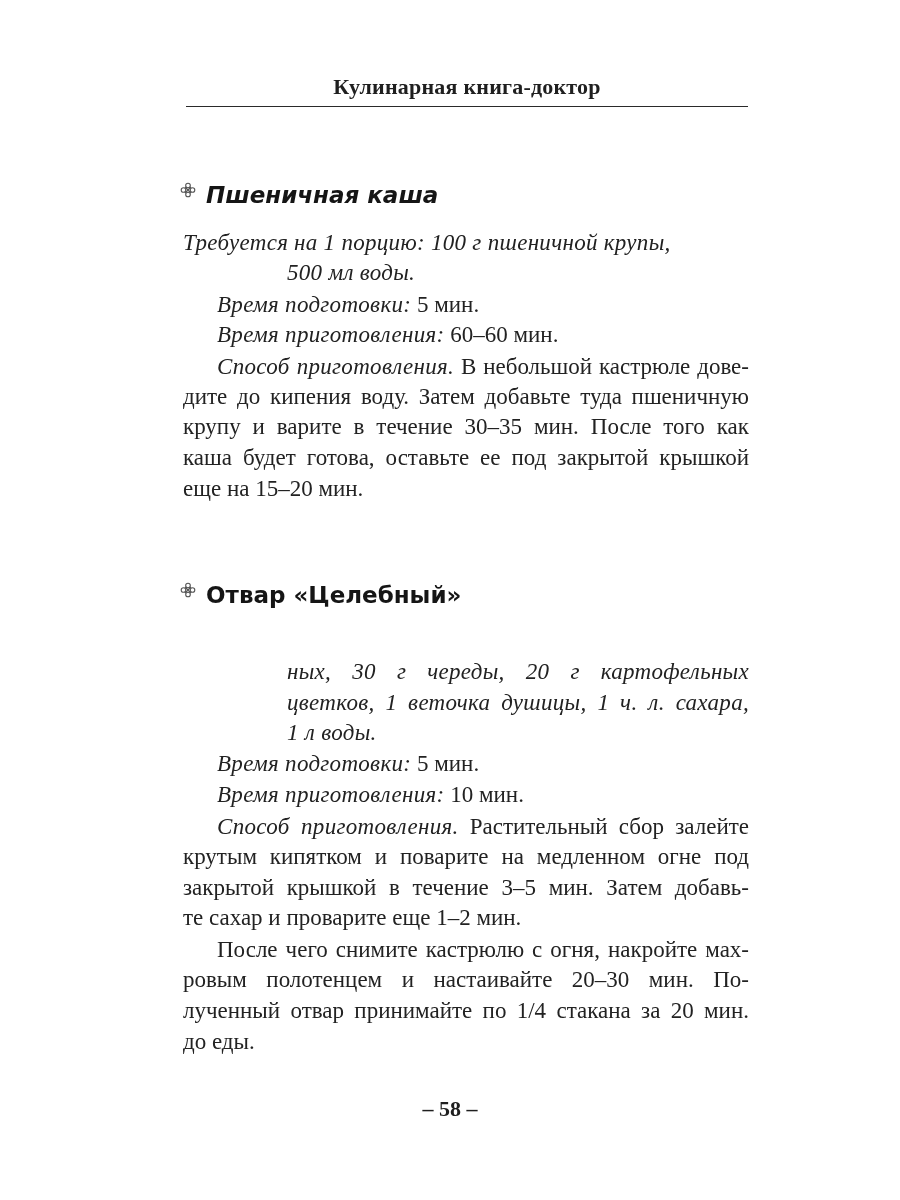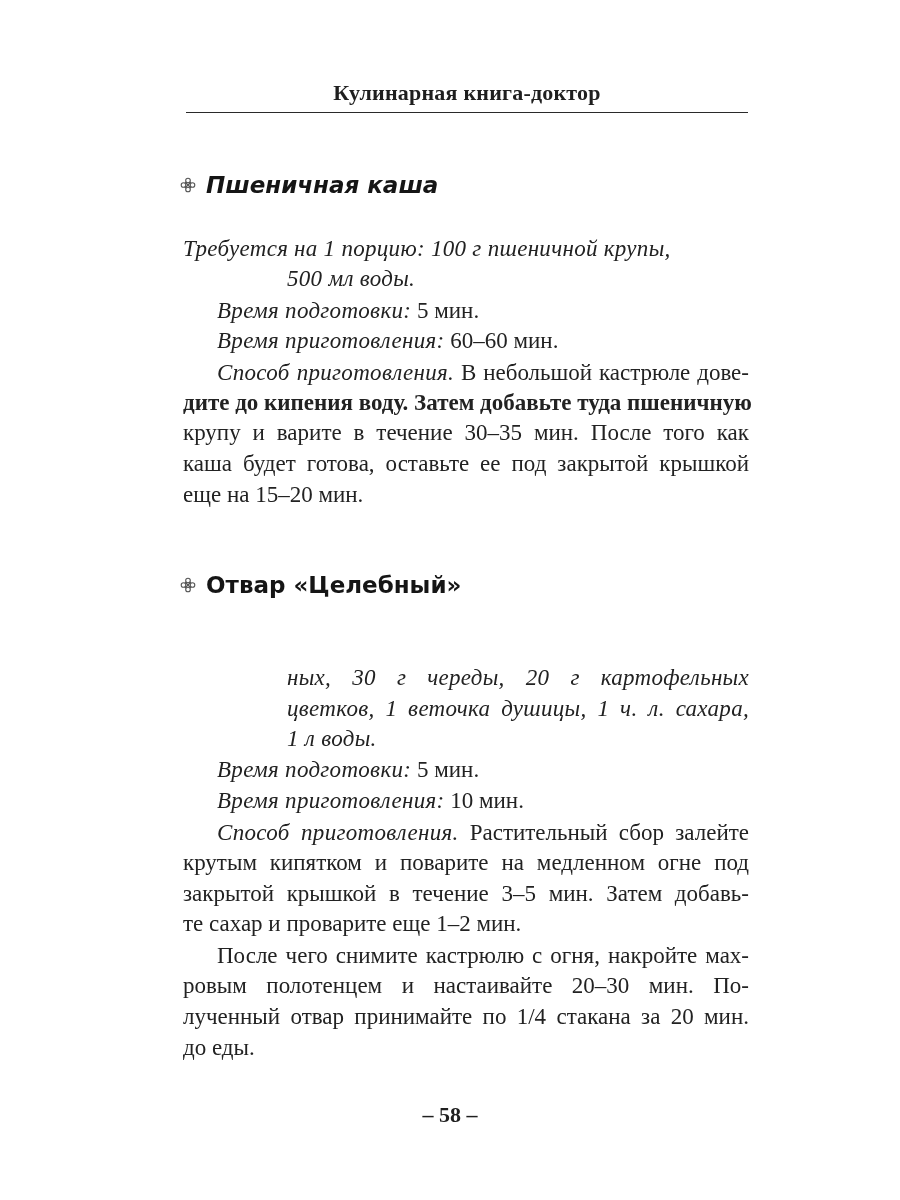--- a/index.html
+++ b/index.html
@@ -4,33 +4,33 @@
 <style>
   html, body { margin: 0; padding: 0; }
   body {
     width: 900px; height: 1200px;
     background: #ffffff;
     color: #1f1f1f;
     font-family: "Liberation Serif", "DejaVu Serif", serif;
     position: relative;
     overflow: hidden;
   }
-  .page { position: absolute; left: 0; top: 8px; width: 900px; height: 1056px; }
+  .page { position: absolute; left: 0; top: 2px; width: 900px; height: 1056px; }
   .running-head {
     position: absolute; left: 186px; top: 72px; width: 562px;
     text-align: center; font-size: 22px; font-weight: bold; letter-spacing: 0.2px;
   }
   .head-rule {
     position: absolute; left: 186px; top: 104px; width: 562px; height: 0;
     border-top: 1.5px solid #2a2a2a;
   }
   .recipe-title {
-    position: absolute; left: 180px; display: flex; align-items: center;
+    position: absolute; left: 180px; display: flex; align-items: flex-start;
     font-family: "DejaVu Sans", "Liberation Sans", sans-serif;
-    font-weight: bold; font-size: 23px; color: #151515;
+    font-weight: bold; font-size: 23px; color: #151515; margin-top: 16px;
   }
   .recipe-title.italic { font-style: italic; }
   .ornament { width: 16px; height: 16px; margin-right: 10px; display: inline-block; }
   .line {
     position: absolute; font-size: 23px; line-height: 30px; white-space: nowrap; color: #222;
   }
   .script {
     font-family: "Liberation Serif", "DejaVu Serif", serif;
     font-style: italic; letter-spacing: 0.3px;
   }
@@ -73,21 +73,21 @@
   </div>
   <div class="line" style="left:217px; top:318px;">
     <span class="script">Время приготовления:</span>
     <span>60–60 мин.</span>
   </div>
 
   <div class="line just" style="left:217px; top:350px; width:532px;">
     <span class="script">Способ приготовления.</span>
     <span>В небольшой кастрюле дове-</span>
   </div>
-  <div class="line just" style="left:183px; top:380px; width:566px;font-weight:bold;">дите до кипения воду. Затем добавьте туда пшеничную</div>
+  <div class="line just" style="left:183px; top:380px; width:566px;">дите до кипения воду. Затем добавьте туда пшеничную</div>
   <div class="line just" style="left:183px; top:410px; width:566px;">крупу и варите в течение 30–35 мин. После того как</div>
   <div class="line just" style="left:183px; top:441px; width:566px;">каша будет готова, оставьте ее под закрытой крышкой</div>
   <div class="line" style="left:183px; top:472px;">еще на 15–20 мин.</div>
 
   <div class="recipe-title" style="top:564px;">
     <svg class="ornament" viewBox="0 0 16 16">
       <g fill="none" stroke="#555" stroke-width="1.1">
         <circle cx="8" cy="3.5" r="2.3"></circle>
           <circle cx="8" cy="12.5" r="2.3"></circle>
         <circle cx="3.5" cy="8" r="2.3"></circle>

